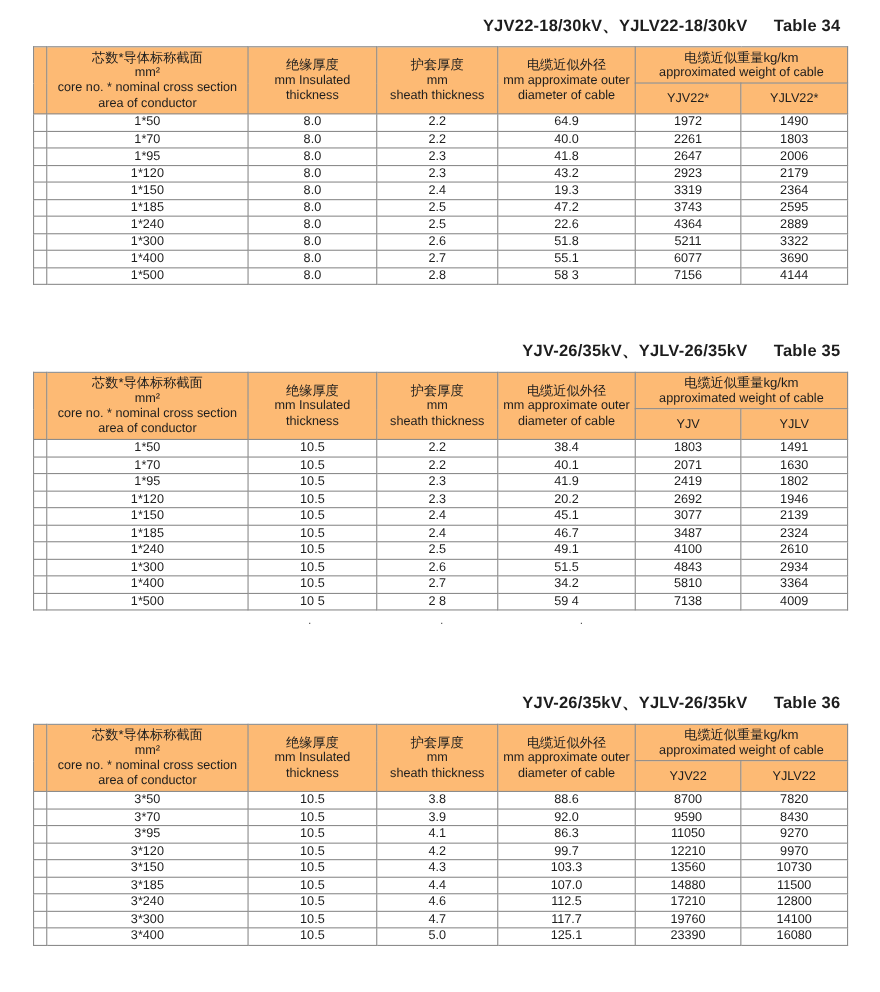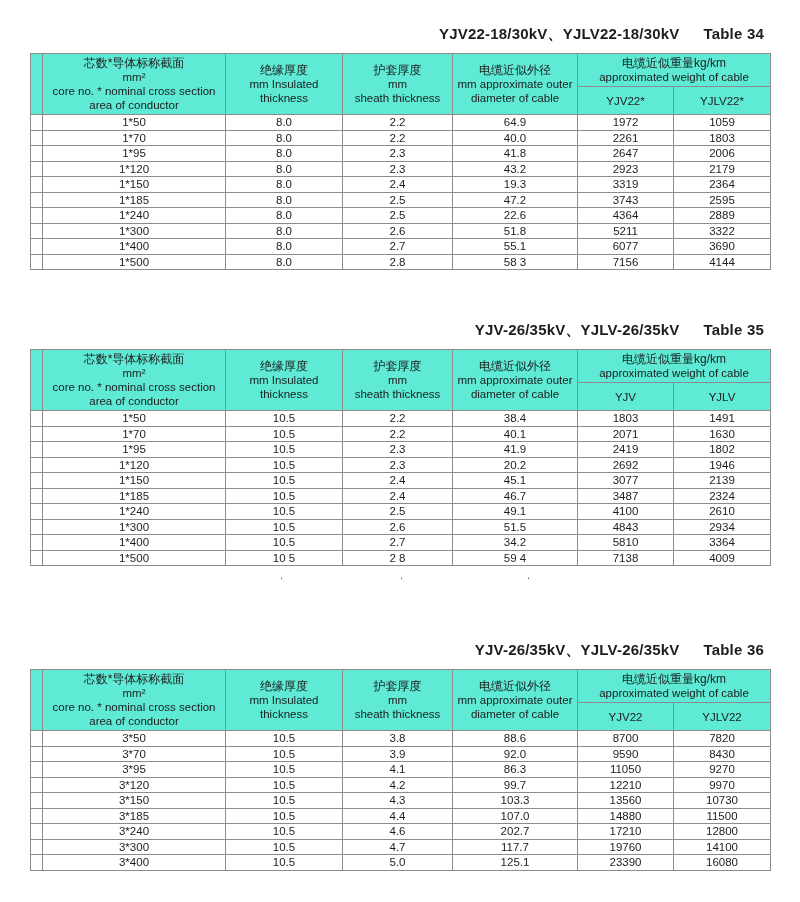--- a/index.html
+++ b/index.html
@@ -5,21 +5,21 @@
   * { margin: 0; padding: 0; box-sizing: border-box; }
   html, body {
     width: 800px; height: 902px;
     background: #ffffff;
     font-family: "Liberation Sans", sans-serif;
     color: #1d1d1d;
     overflow: hidden;
   }
   .sheet {
     width: 800px; height: 902px;
-    padding: 25px 30px 0 30px;
+    padding: 14px 30px 0 30px;
   }
   .table-section { width: 740px; }
   .section-t35 { margin-top: 51px; }
   .section-t36 { margin-top: 56px; }
   .title-row {
     display: flex;
     justify-content: flex-end;
     align-items: baseline;
     gap: 24px;
     font-size: 15px;
@@ -35,21 +35,21 @@
     table-layout: fixed;
     border: 1px solid #6f6f6f;
   }
   table.spec th, table.spec td {
     border: 1px solid #8c8c8c;
     font-weight: normal;
     text-align: center;
     vertical-align: middle;
   }
   table.spec thead th {
-    background: #5eead4;
+    background: #fdba74;
     font-size: 11.5px;
     line-height: 14px;
     padding: 2px 1px;
   }
   table.spec thead th div:first-child { font-size: 12px; }
   th.strip, td.strip { background: #daedf7; padding: 0; }
   th.wsub { height: 28px; }
   table.spec tbody td {
     height: 15.5px;
     font-size: 11.5px;
@@ -124,21 +124,21 @@
         </tr>
       </thead>
       <tbody>
           <tr>
             <td class="strip"></td>
             <td>1*50</td>
             <td>8.0</td>
             <td>2.2</td>
             <td>64.9</td>
             <td>1972</td>
-            <td>1059</td>
+            <td>1490</td>
           </tr>
           <tr>
             <td class="strip"></td>
             <td>1*70</td>
             <td>8.0</td>
             <td>2.2</td>
             <td>40.0</td>
             <td>2261</td>
             <td>1803</td>
           </tr>
@@ -469,21 +469,21 @@
             <td>4.4</td>
             <td>107.0</td>
             <td>14880</td>
             <td>11500</td>
           </tr>
           <tr>
             <td class="strip"></td>
             <td>3*240</td>
             <td>10.5</td>
             <td>4.6</td>
-            <td>202.7</td>
+            <td>112.5</td>
             <td>17210</td>
             <td>12800</td>
           </tr>
           <tr>
             <td class="strip"></td>
             <td>3*300</td>
             <td>10.5</td>
             <td>4.7</td>
             <td>117.7</td>
             <td>19760</td>

